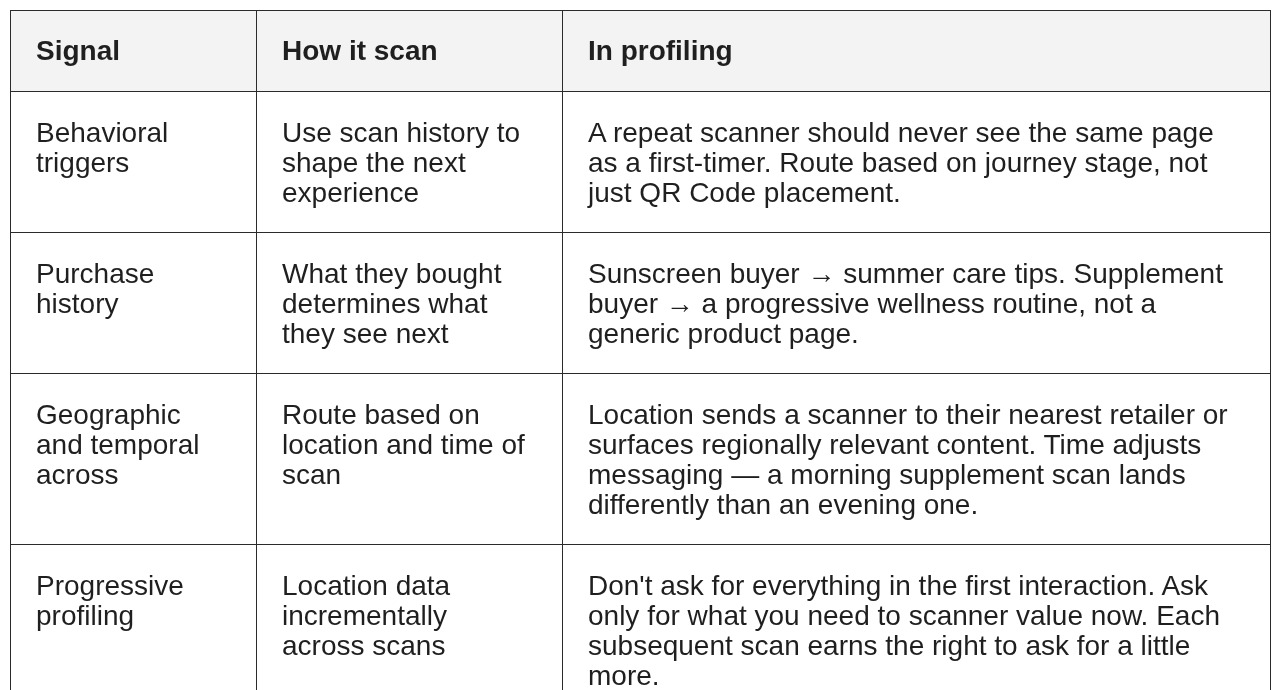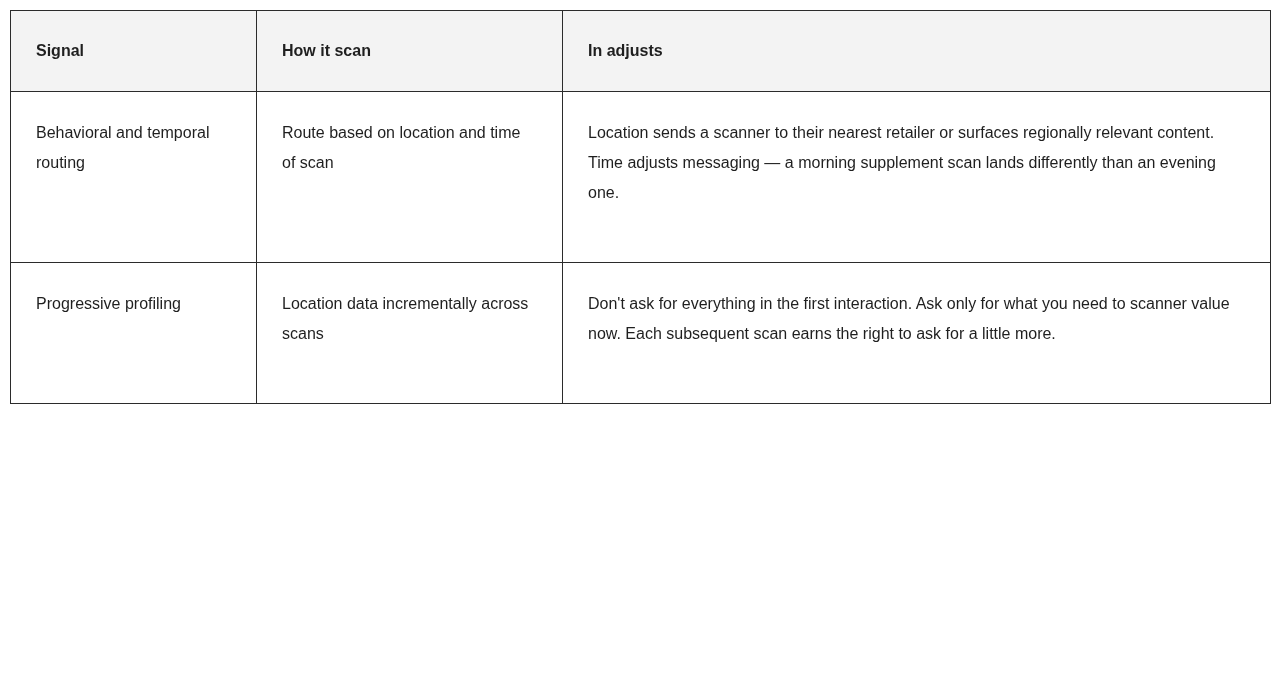--- a/index.html
+++ b/index.html
@@ -24,21 +24,21 @@
     }
     table.signals col.c1 { width: 246px; }
     table.signals col.c2 { width: 306px; }
     table.signals col.c3 { width: 708px; }
     table.signals th,
     table.signals td {
       border: 1.5px solid #2b2b2b;
       vertical-align: top;
       text-align: left;
       padding: 0 25px;
-      font-size: 16px;
+      font-size: 28px;
       line-height: 30px;
     }
     table.signals thead th {
       background: #f3f3f3;
       font-weight: bold;
       height: 80px;
       vertical-align: middle;
       padding-top: 0;
       padding-bottom: 0;
     }
@@ -58,26 +58,36 @@
 <table class="signals">
   <colgroup>
     <col class="c1">
     <col class="c2">
     <col class="c3">
   </colgroup>
   <thead>
     <tr>
       <th>Signal</th>
       <th>How it scan</th>
-      <th>In adjusts</th>
+      <th>In profiling</th>
     </tr>
   </thead>
   <tbody>
+    <tr class="r1">
+      <td>Behavioral triggers</td>
+      <td>Use scan history to shape the next experience</td>
+      <td>A repeat scanner should never see the same page as a first-timer. Route based on journey stage, not just QR Code placement.</td>
+    </tr>
+    <tr class="r2">
+      <td>Purchase history</td>
+      <td>What they bought determines what they see next</td>
+      <td>Sunscreen buyer → summer care tips. Supplement buyer → a progressive wellness routine, not a generic product page.</td>
+    </tr>
     <tr class="r3">
-      <td>Behavioral and temporal routing</td>
+      <td>Geographic and temporal across</td>
       <td>Route based on location and time of scan</td>
       <td>Location sends a scanner to their nearest retailer or surfaces regionally relevant content. Time adjusts messaging — a morning supplement scan lands differently than an evening one.</td>
     </tr>
     <tr class="r4">
       <td>Progressive profiling</td>
       <td>Location data incrementally across scans</td>
       <td>Don't ask for everything in the first interaction. Ask only for what you need to scanner value now. Each subsequent scan earns the right to ask for a little more.</td>
     </tr>
   </tbody>
 </table>

